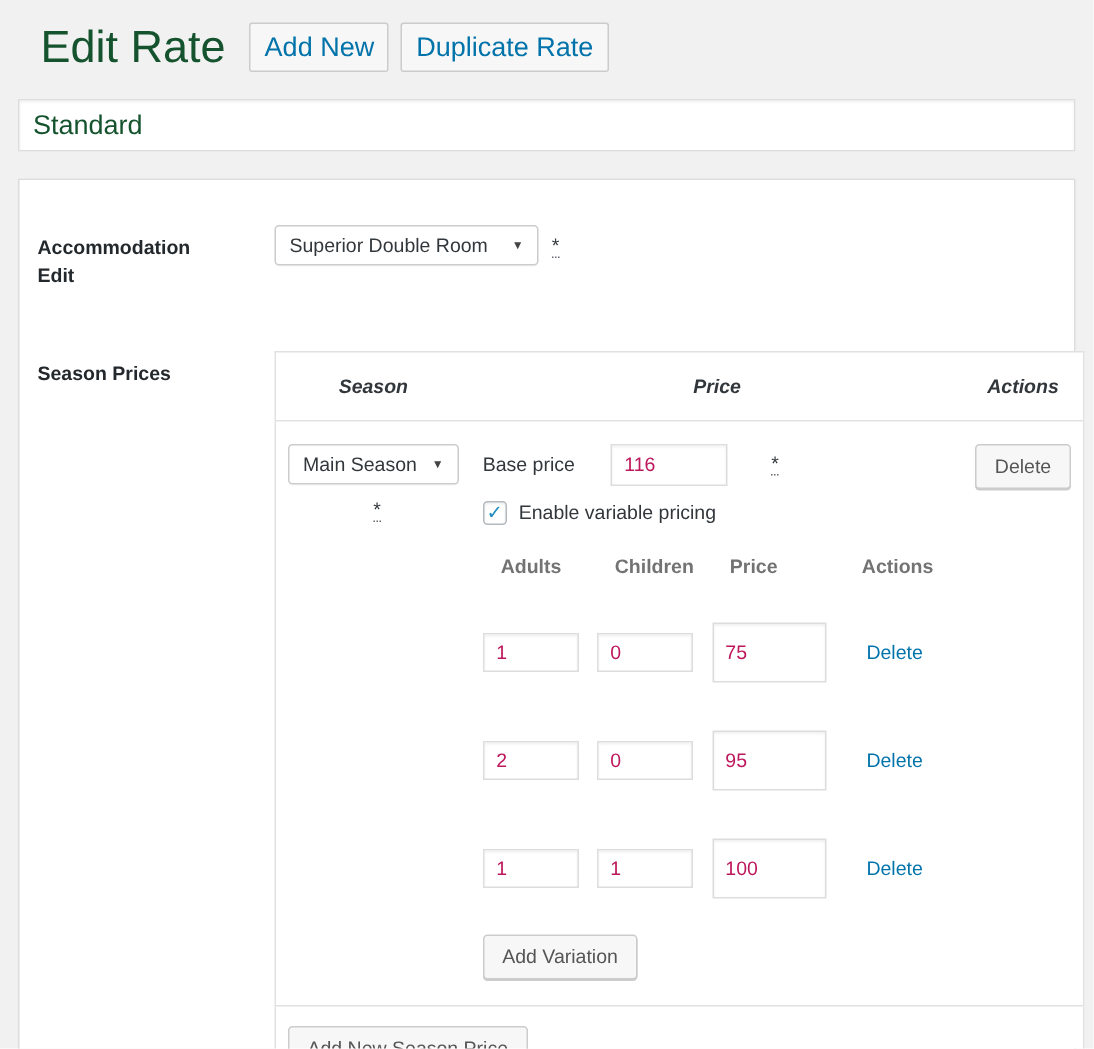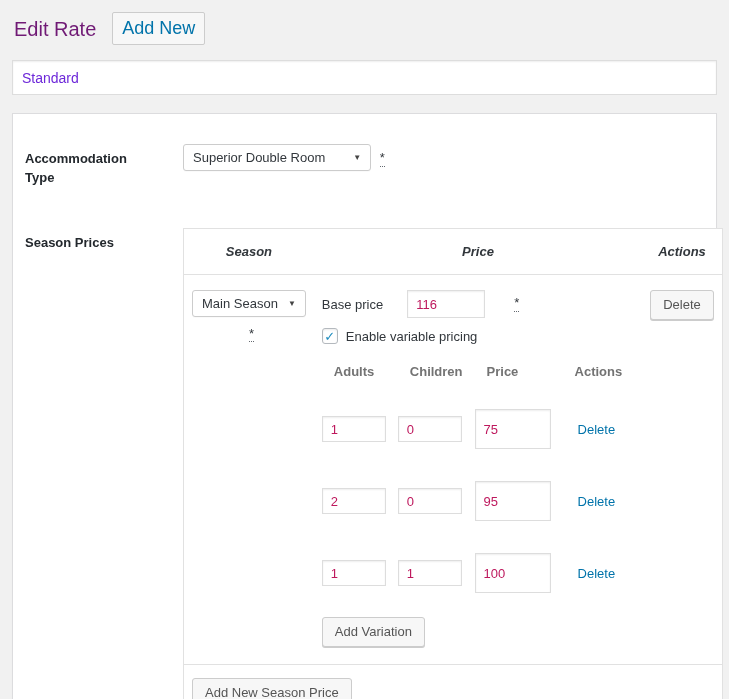--- a/index.html
+++ b/index.html
@@ -8,32 +8,32 @@
     background:#f1f1f1;
     font-family:"Liberation Sans","DejaVu Sans",sans-serif;
     font-size:13px;
     color:#32373c;
     width:729px; height:699px; overflow:hidden;
   }
   .wrap { padding:10px 12px; }
 
   
   .page-header { display:flex; align-items:center; gap:8px; padding:2px 2px 0; }
-  .page-title { font-size:20px; font-weight:400; color:#701a75; margin:0 8px 0 0; line-height:1.3; }
+  .page-title { font-size:30px; font-weight:400; color:#14532d; margin:0 8px 0 13px; line-height:1.3; }
   .page-action {
     background:#f7f7f7; border:1px solid #ccc; border-radius:2px;
     color:#0073aa; padding:4px 9px; font-size:18px; cursor:pointer;
     text-decoration:none; line-height:1.3; white-space:nowrap;
   }
 
   
   .title-input {
     display:block; width:100%; margin:15px 0 18px; padding:4px 9px;
-    font-size:14px; height:35px; border:1px solid #ddd; background:#fff;
-    color:#6d28d9; outline:none; box-shadow:inset 0 1px 2px rgba(0,0,0,.07);
+    font-size:18px; height:35px; border:1px solid #ddd; background:#fff;
+    color:#14532d; outline:none; box-shadow:inset 0 1px 2px rgba(0,0,0,.07);
     font-family:"Liberation Sans","DejaVu Sans",sans-serif;
   }
 
   
   .metabox { background:#fff; border:1px solid #dcdcde; box-shadow:0 1px 1px rgba(0,0,0,.04); }
   .metabox-header {
     display:flex; justify-content:space-between; align-items:center;
     padding:10px 12px; border-bottom:1px solid #eee; cursor:pointer;
   }
   .metabox-title { font-weight:bold; font-size:13px; color:#23282d; }
@@ -43,21 +43,21 @@
   .form-row { display:flex; margin-bottom:40px; }
   .form-row:last-child { margin-bottom:4px; }
   .form-label {
     width:118px; min-width:118px; margin-right:40px; font-weight:bold;
     color:#23282d; padding-top:6px; line-height:1.45;
   }
   .form-field { flex:1; }
 
   
   .select {
-    display:inline-flex; align-items:center; gap:28px; background:#fff;
+    display:inline-flex; align-items:center; gap:16px; background:#fff;
     border:1px solid #ccc; border-radius:3px; padding:5px 9px; cursor:pointer;
     color:#32373c; white-space:nowrap; box-shadow:0 1px 0 rgba(0,0,0,.02);
   }
   .caret { font-size:8px; color:#444; }
 
   .req {
     border-bottom:1px dotted #646970; color:#32373c; margin-left:5px;
     cursor:help; line-height:1.1; display:inline-block;
   }
 
@@ -112,30 +112,31 @@
   .seasons-table > tfoot td { border-top:1px solid #e1e1e1; padding:13px 8px; }
 </style>
 </head>
 <body>
 
 <div class="wrap">
 
   <div class="page-header">
     <h1 class="page-title">Edit Rate</h1>
     <a class="page-action">Add New</a>
+    <a class="page-action">Duplicate Rate</a>
   </div>
 
   <input class="title-input" type="text" value="Standard" style="">
 
   <div class="metabox">
 
     <div class="metabox-body">
 
       <div class="form-row">
-        <div class="form-label">Accommodation Type</div>
+        <div class="form-label">Accommodation Edit</div>
         <div class="form-field">
           <span class="select">
             <span>Superior Double Room</span>
             <span class="caret">▼</span>
           </span>
           <span class="req">*</span>
         </div>
       </div>
 
       <div class="form-row">

